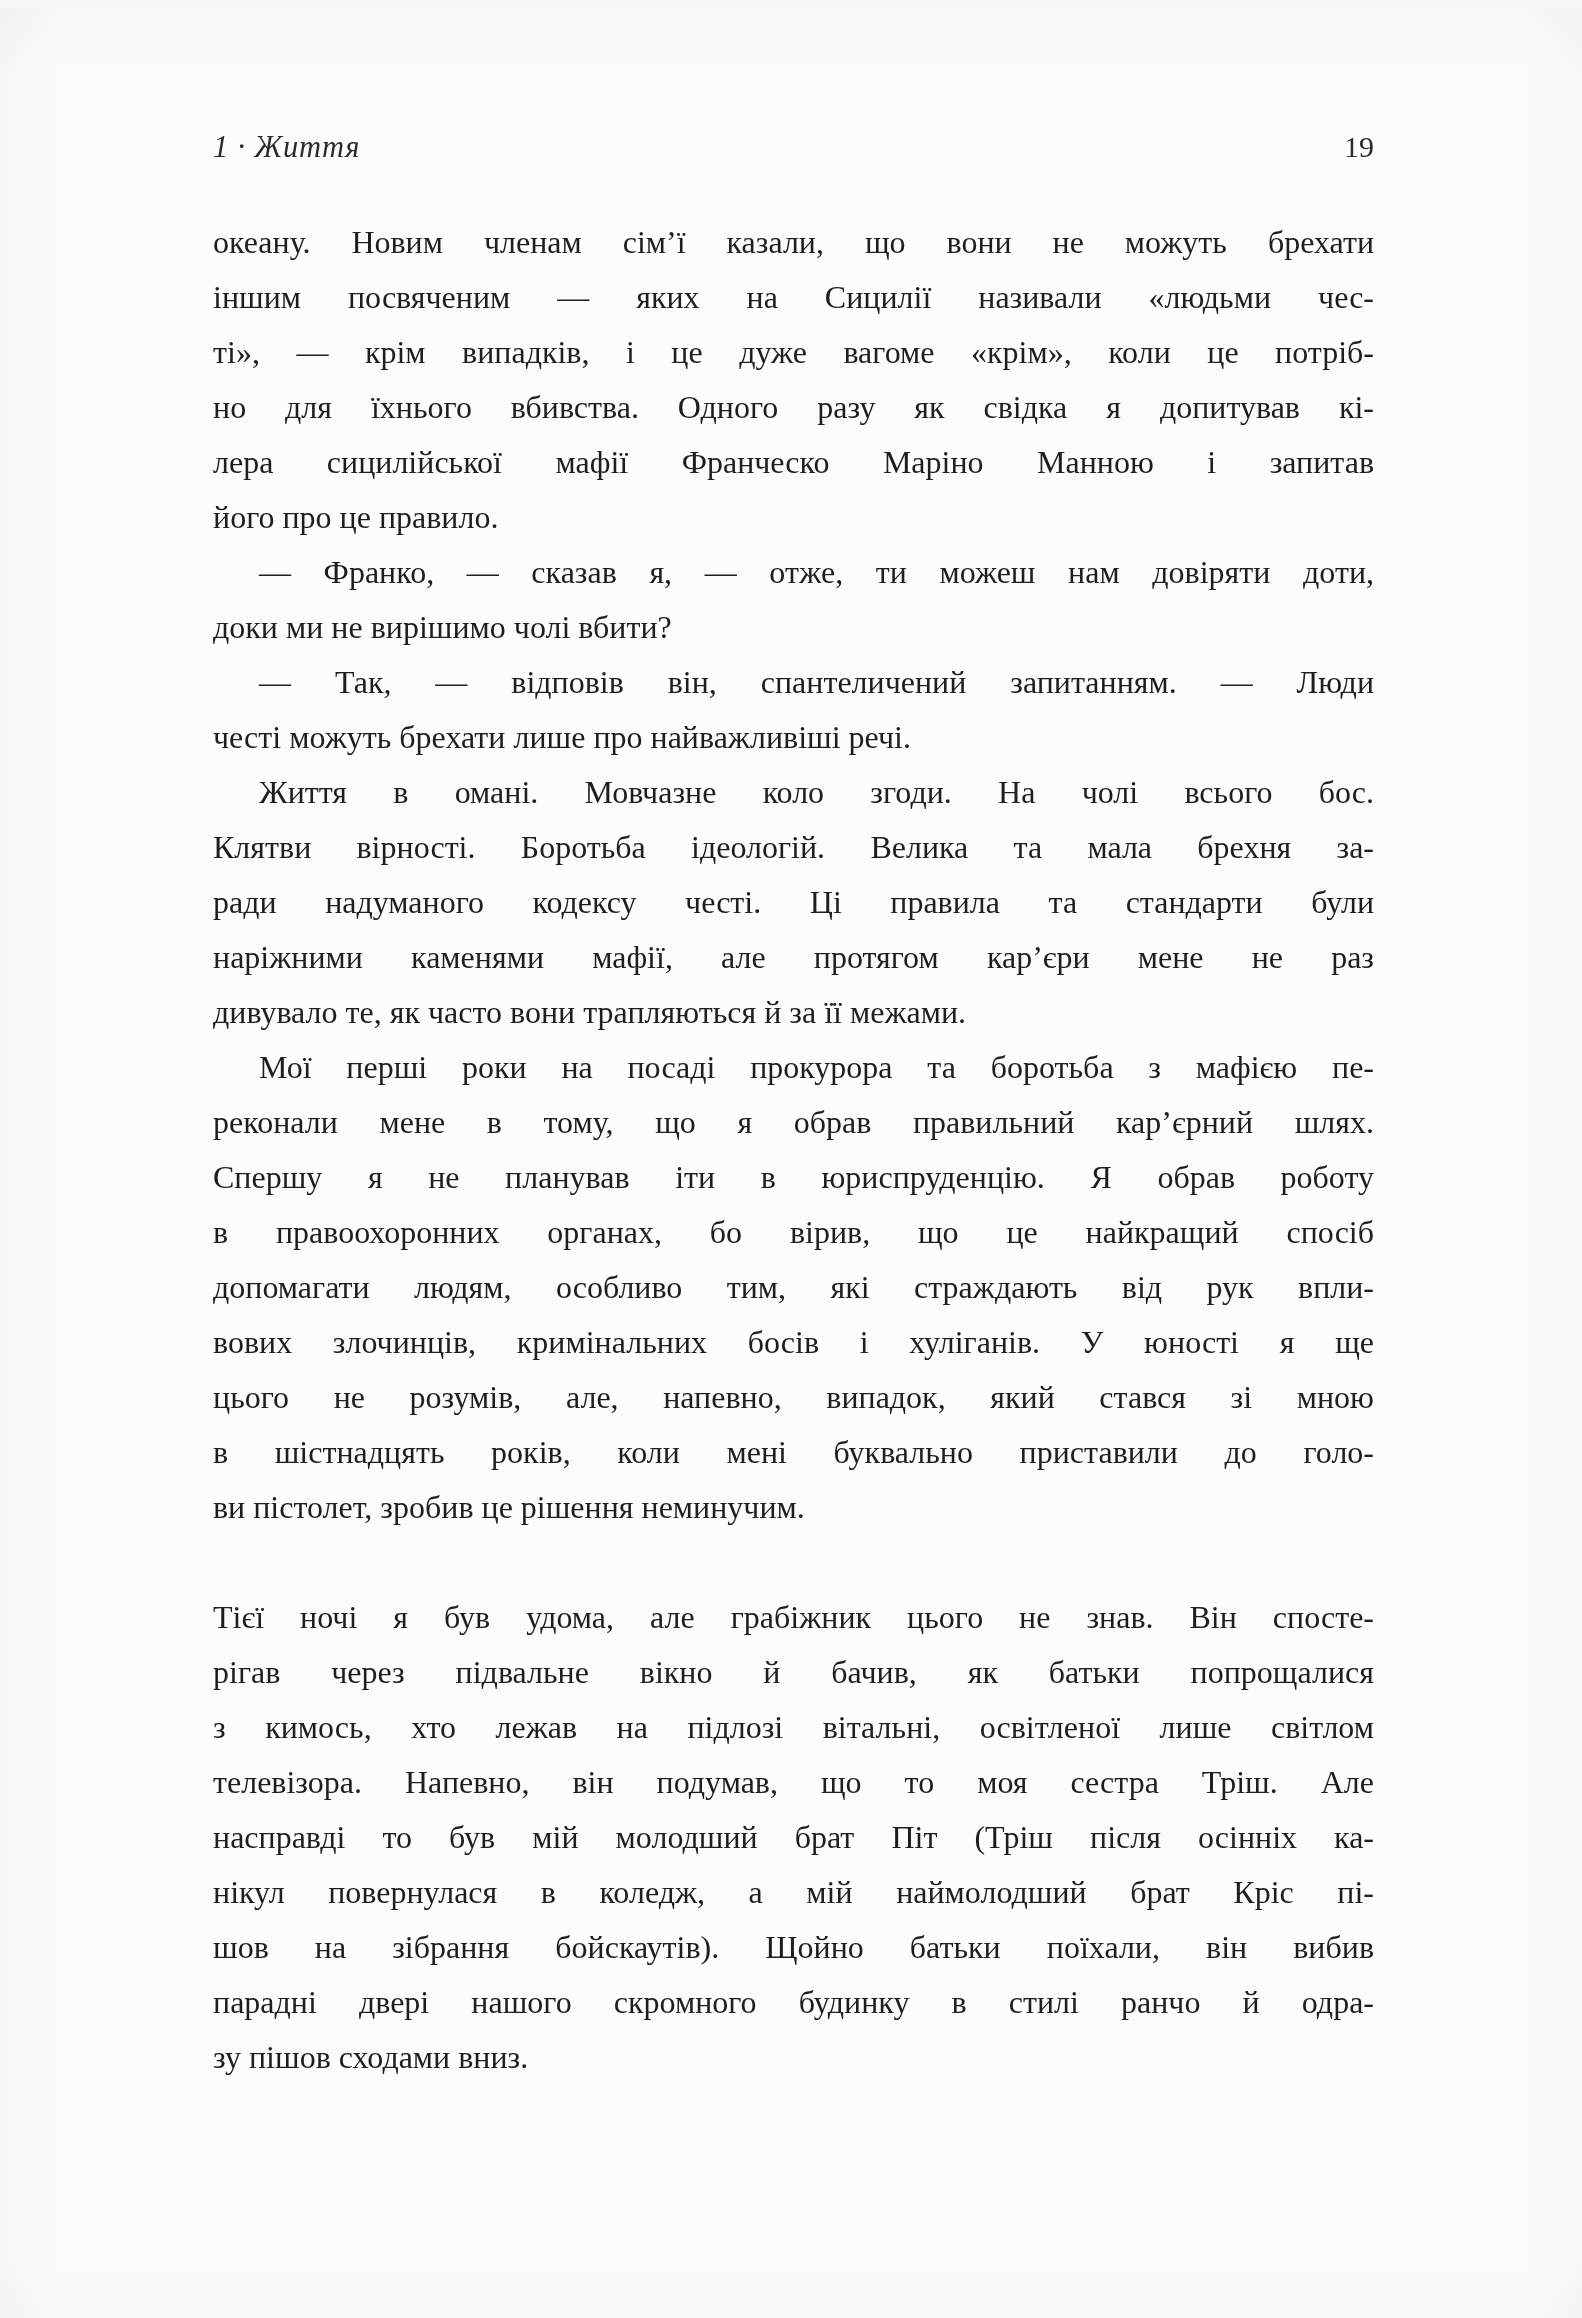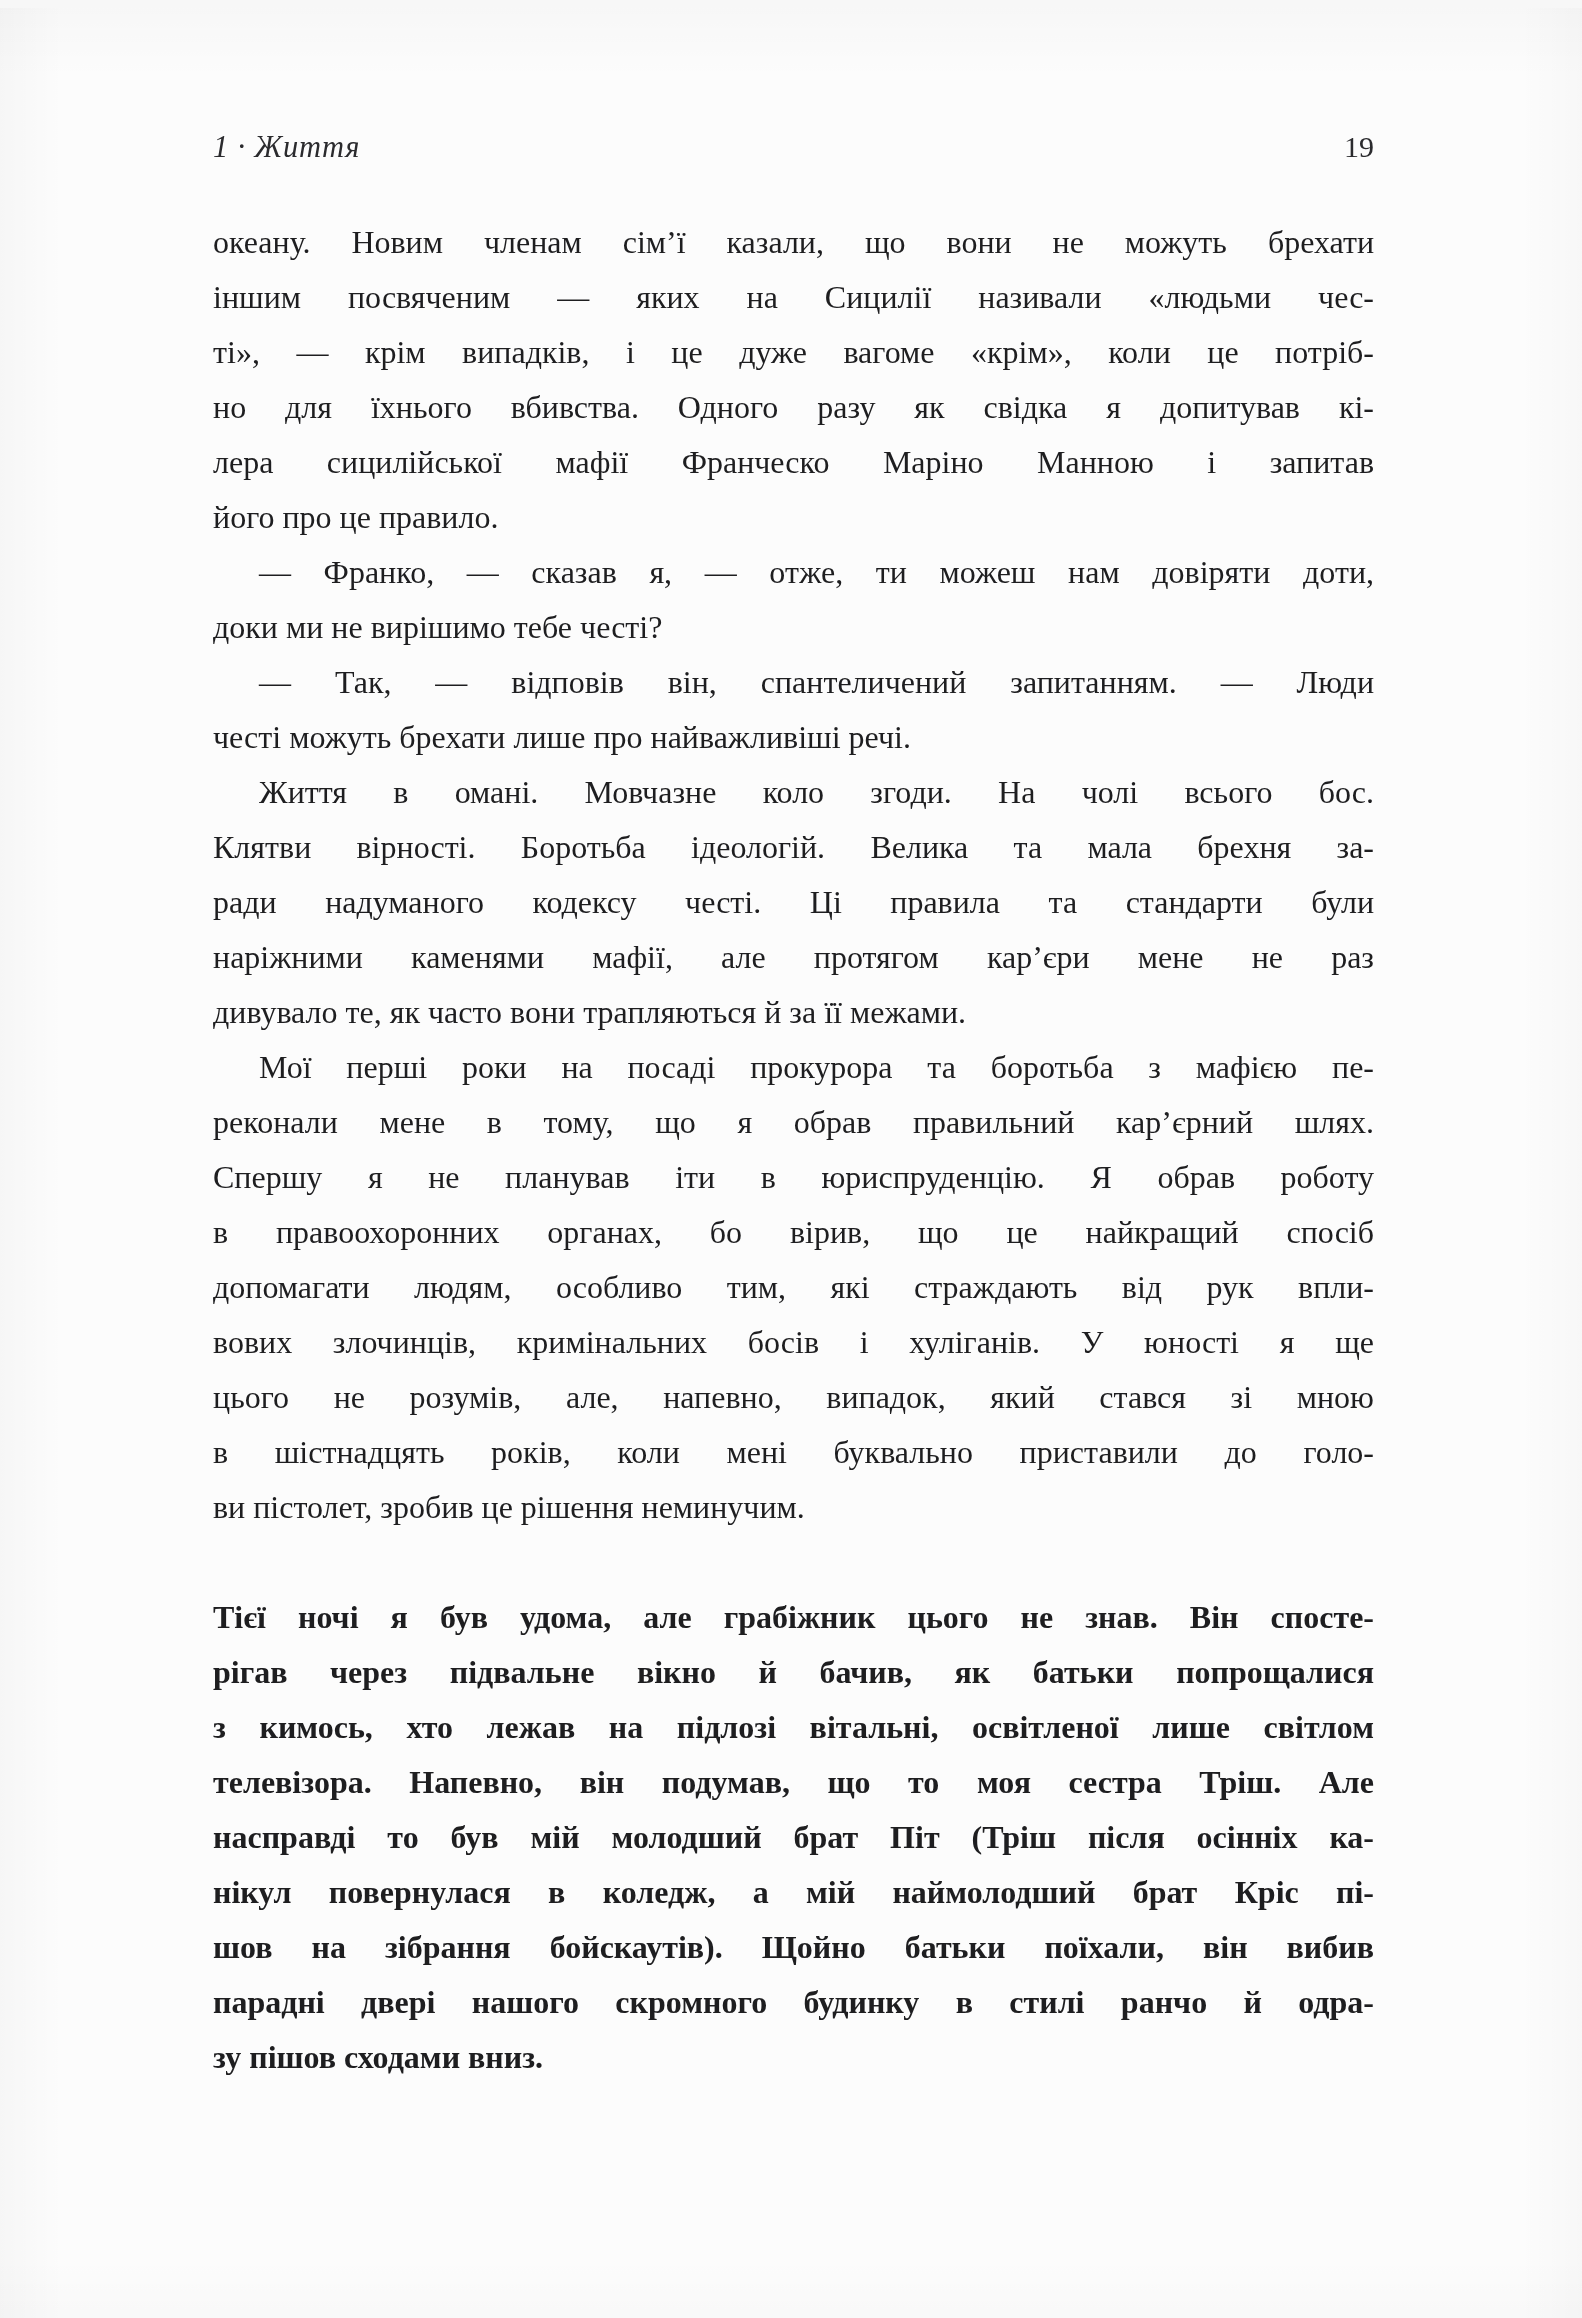--- a/index.html
+++ b/index.html
@@ -57,21 +57,20 @@
     width: 1161px;
     font-size: 32px;
     line-height: 55px;
     color: #1e1e20;
   }
   .para {
     margin: 0;
   }
   .para.section-break {
     margin-top: 55px;
-    font-weight: bold;
   }
   .line {
     text-align: justify;
     text-align-last: justify;
     height: 55px;
     overflow: visible;
   }
   .line.last {
     text-align: right;
     text-align-last: left;
@@ -94,21 +93,21 @@
   <div class="para">
         <div class="line">океану. Новим членам сім’ї казали, що вони не можуть брехати</div>
         <div class="line">іншим посвяченим — яких на Сицилії називали «людьми чес-</div>
         <div class="line">ті», — крім випадків, і це дуже вагоме «крім», коли це потріб-</div>
         <div class="line">но для їхнього вбивства. Одного разу як свідка я допитував кі-</div>
         <div class="line">лера сицилійської мафії Франческо Маріно Манною і запитав</div>
         <div class="line last">його про це правило.</div>
       </div>
       <div class="para">
         <div class="line first-indent">— Франко, — сказав я, — отже, ти можеш нам довіряти доти,</div>
-        <div class="line last">доки ми не вирішимо тебе честі?</div>
+        <div class="line last">доки ми не вирішимо чолі вбити?</div>
       </div>
       <div class="para">
         <div class="line first-indent">— Так, — відповів він, спантеличений запитанням. — Люди</div>
         <div class="line last">честі можуть брехати лише про найважливіші речі.</div>
       </div>
       <div class="para">
         <div class="line first-indent">Життя в омані. Мовчазне коло згоди. На чолі всього бос.</div>
         <div class="line">Клятви вірності. Боротьба ідеологій. Велика та мала брехня за-</div>
         <div class="line">ради надуманого кодексу честі. Ці правила та стандарти були</div>
         <div class="line">наріжними каменями мафії, але протягом кар’єри мене не раз</div>

